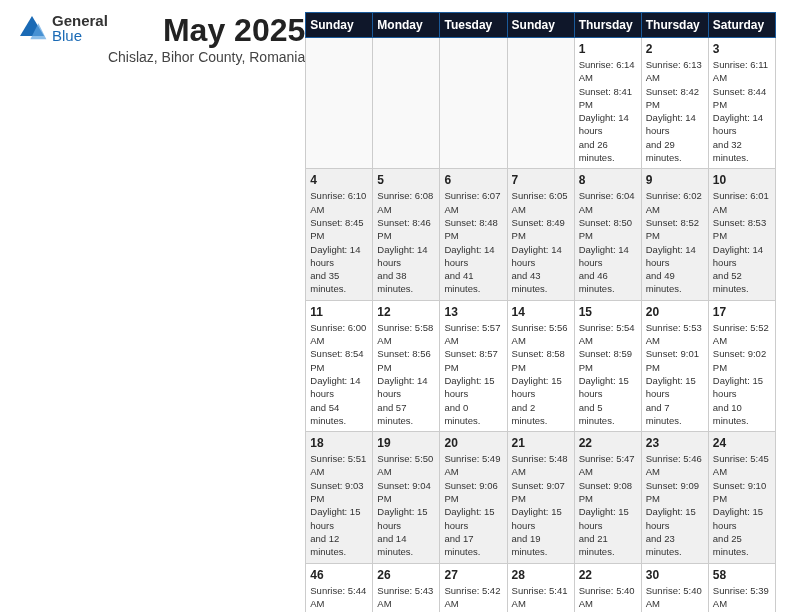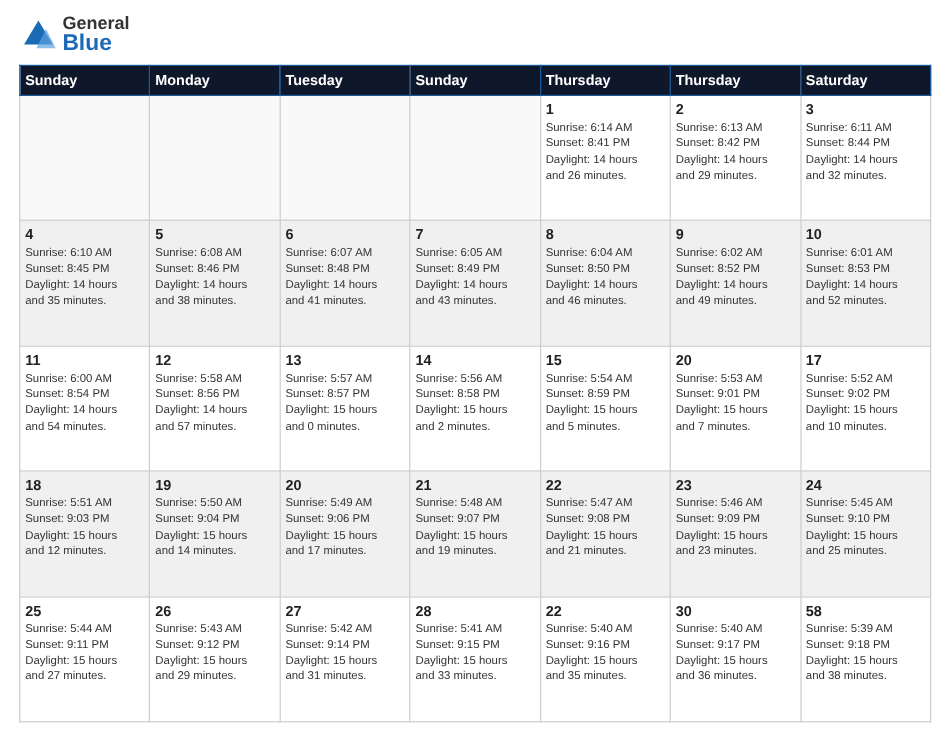--- a/index.html
+++ b/index.html
@@ -8,21 +8,21 @@
       background: #fff;
       width: 792px;
       height: 612px;
       overflow: hidden;
     }
     .page {
       width: 792px;
       height: 612px;
       padding: 12px 16px 10px 16px;
       display: flex;
-      flex-direction: column;
+      flex-direction: row;
       justify-content: space-between;
     }
     .header {
       display: flex;
       justify-content: space-between;
       align-items: flex-start;
       margin-bottom: 8px;
     }
     .logo {
       display: flex;
@@ -33,22 +33,22 @@
       display: flex;
       flex-direction: column;
       line-height: 1;
     }
     .logo-general {
       font-size: 15px;
       font-weight: bold;
       color: #333;
     }
     .logo-blue {
-      font-size: 19px;
-      font-weight: bold;
+      font-size: 15px;
+      font-weight: normal;
       color: #1a6ab5;
     }
     .logo-icon {
       width: 32px;
       height: 32px;
     }
     .title-block {
       text-align: right;
     }
     .main-title {
@@ -111,20 +111,24 @@
     <div class="logo">
       <svg class="logo-icon" viewBox="0 0 40 40">
         <polygon points="20,5 35,30 5,30" fill="#1a6ab5"></polygon>
         <polygon points="28,14 38,34 18,34" fill="#5ba3e0" opacity="0.7"></polygon>
       </svg>
       <div class="logo-text">
         <span class="logo-general">General</span>
         <span class="logo-blue">Blue</span>
       </div>
     </div>
+    <div class="title-block">
+      <div class="main-title">May 2025</div>
+      <div class="subtitle">Chislaz, Bihor County, Romania</div>
+    </div>
   </div>
 
   <table class="calendar">
     <thead>
       <tr>
       <th>Sunday</th>
           <th>Monday</th>
           <th>Tuesday</th>
           <th>Sunday</th>
           <th>Thursday</th>
@@ -236,21 +240,21 @@
             <div class="day-num">23</div>
             <div class="day-info">Sunrise: 5:46 AM<br>Sunset: 9:09 PM<br>Daylight: 15 hours<br>and 23 minutes.</div>
           </td>
           <td class="shaded">
             <div class="day-num">24</div>
             <div class="day-info">Sunrise: 5:45 AM<br>Sunset: 9:10 PM<br>Daylight: 15 hours<br>and 25 minutes.</div>
           </td>
         </tr>
         <tr>
           <td>
-            <div class="day-num">25</div>
+            <div class="day-num">46</div>
             <div class="day-info">Sunrise: 5:44 AM<br>Sunset: 9:11 PM<br>Daylight: 15 hours<br>and 27 minutes.</div>
           </td>
           <td>
             <div class="day-num">26</div>
             <div class="day-info">Sunrise: 5:43 AM<br>Sunset: 9:12 PM<br>Daylight: 15 hours<br>and 29 minutes.</div>
           </td>
           <td>
             <div class="day-num">27</div>
             <div class="day-info">Sunrise: 5:42 AM<br>Sunset: 9:14 PM<br>Daylight: 15 hours<br>and 31 minutes.</div>
           </td>

